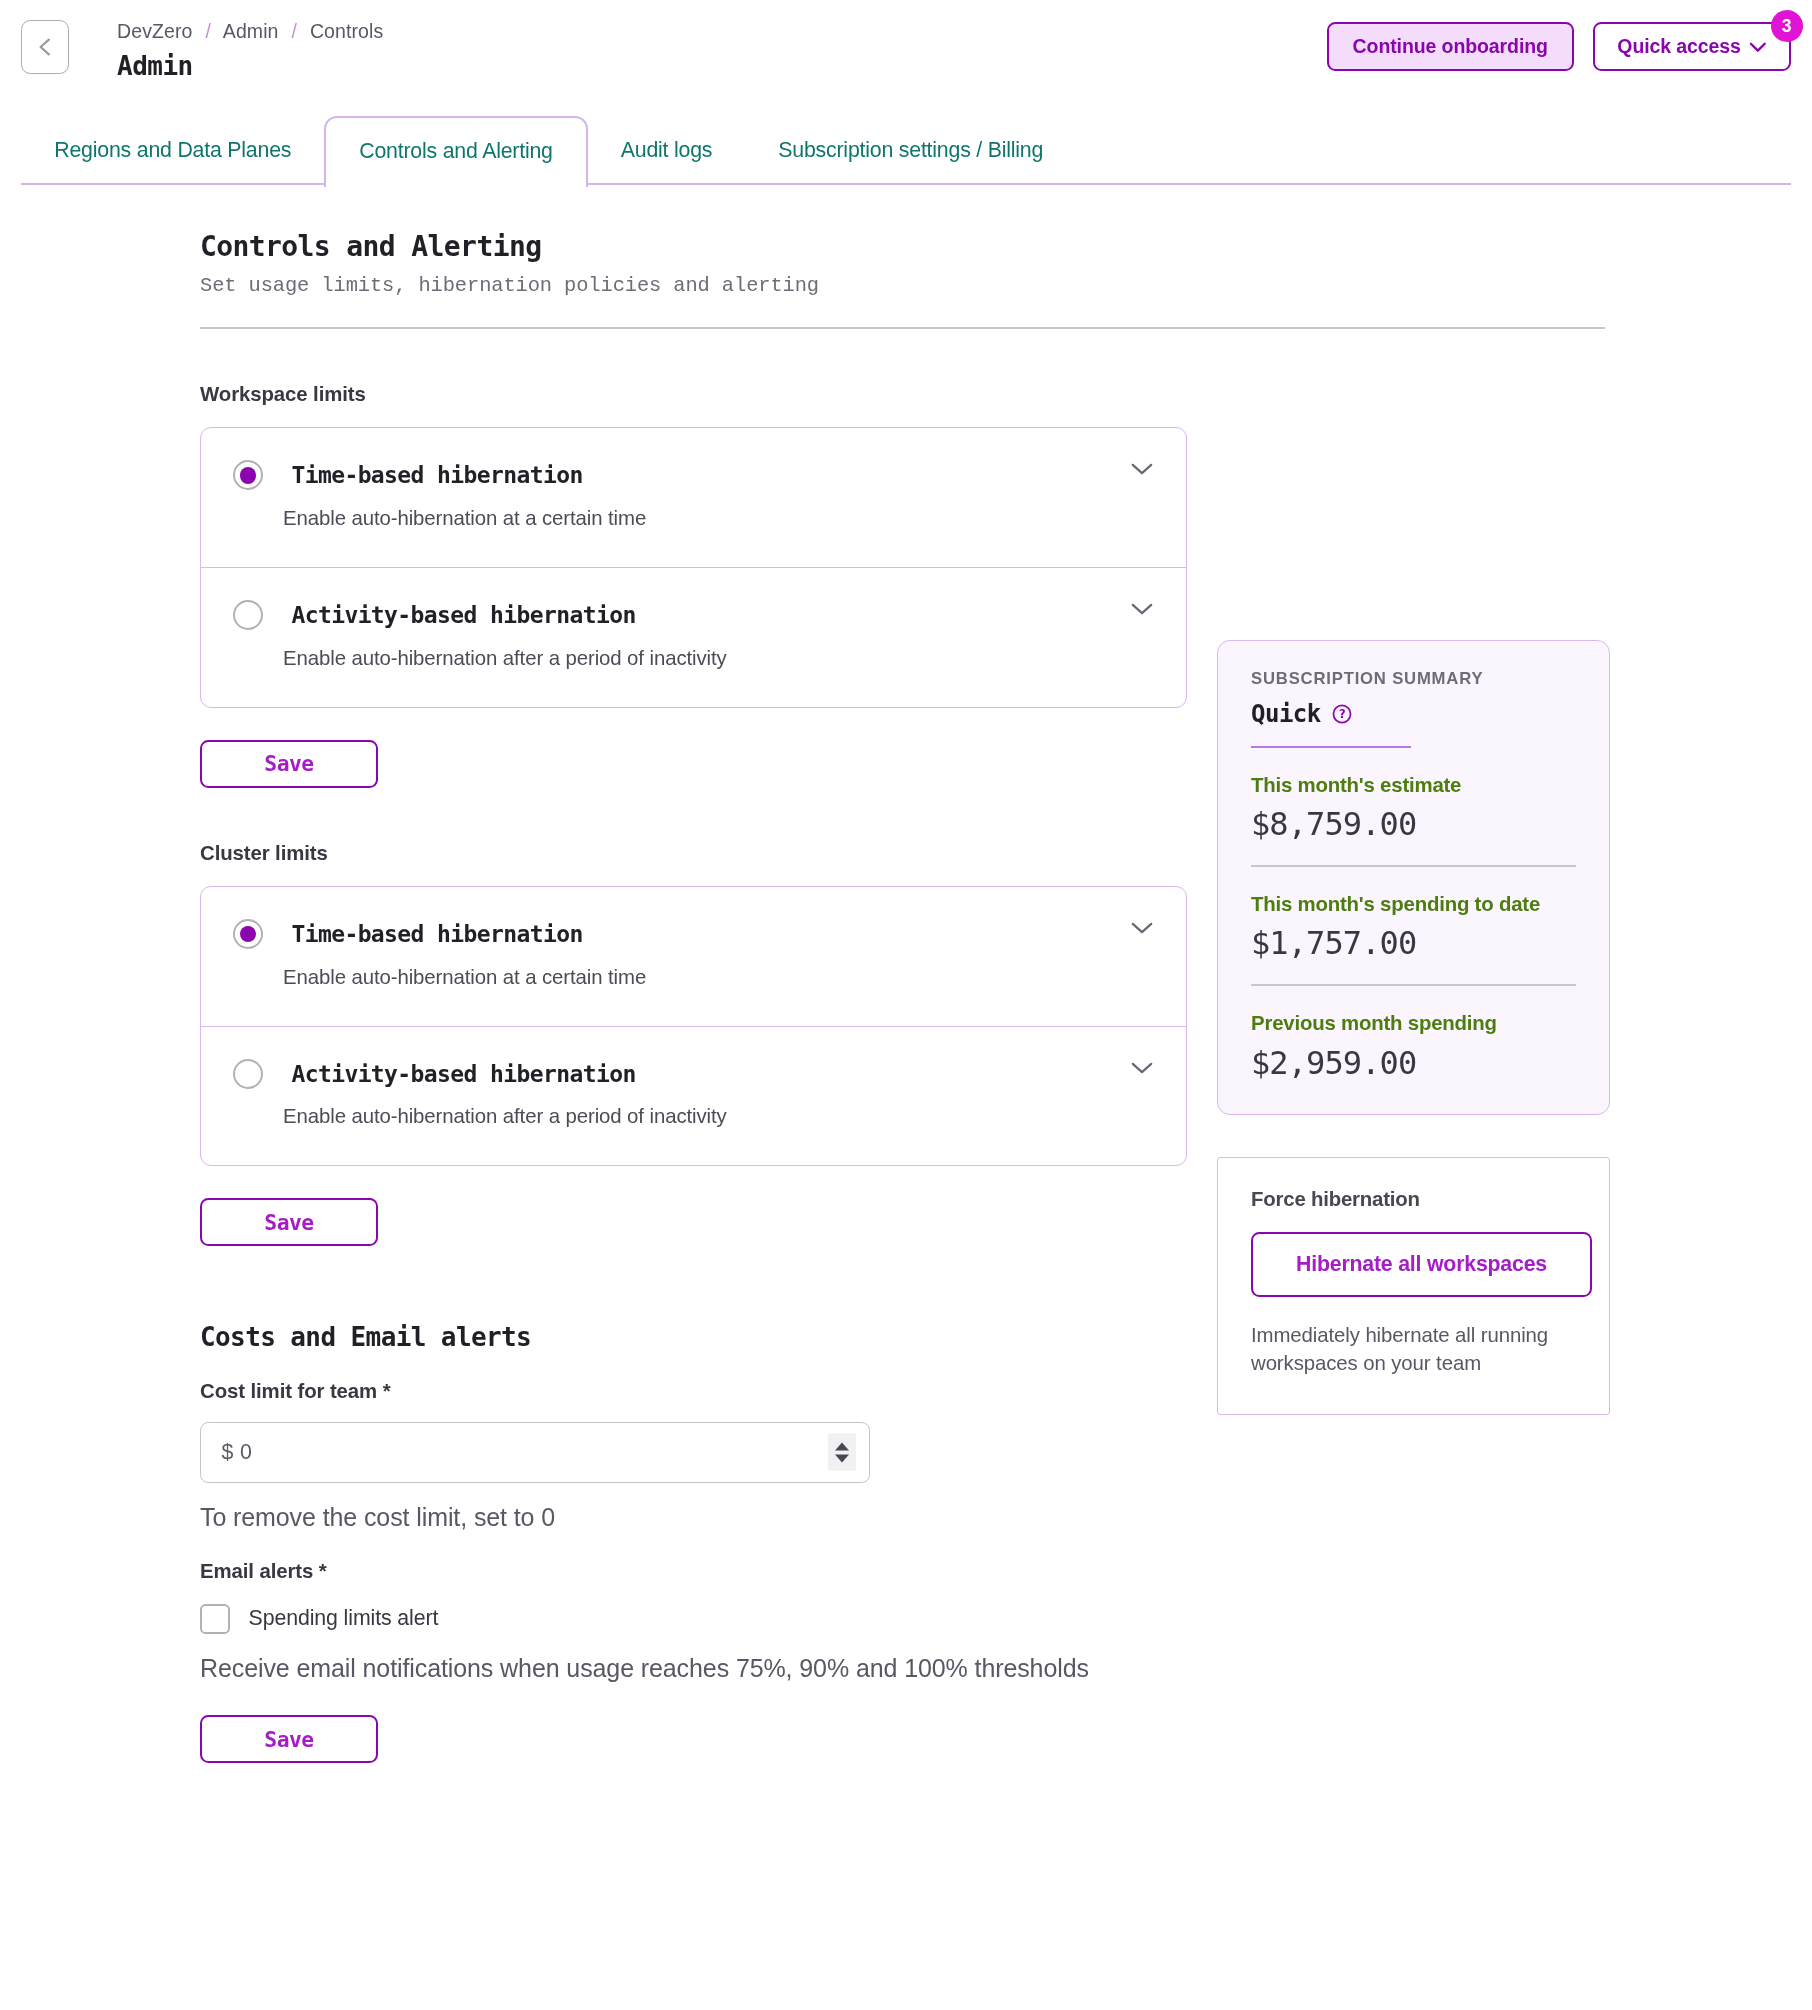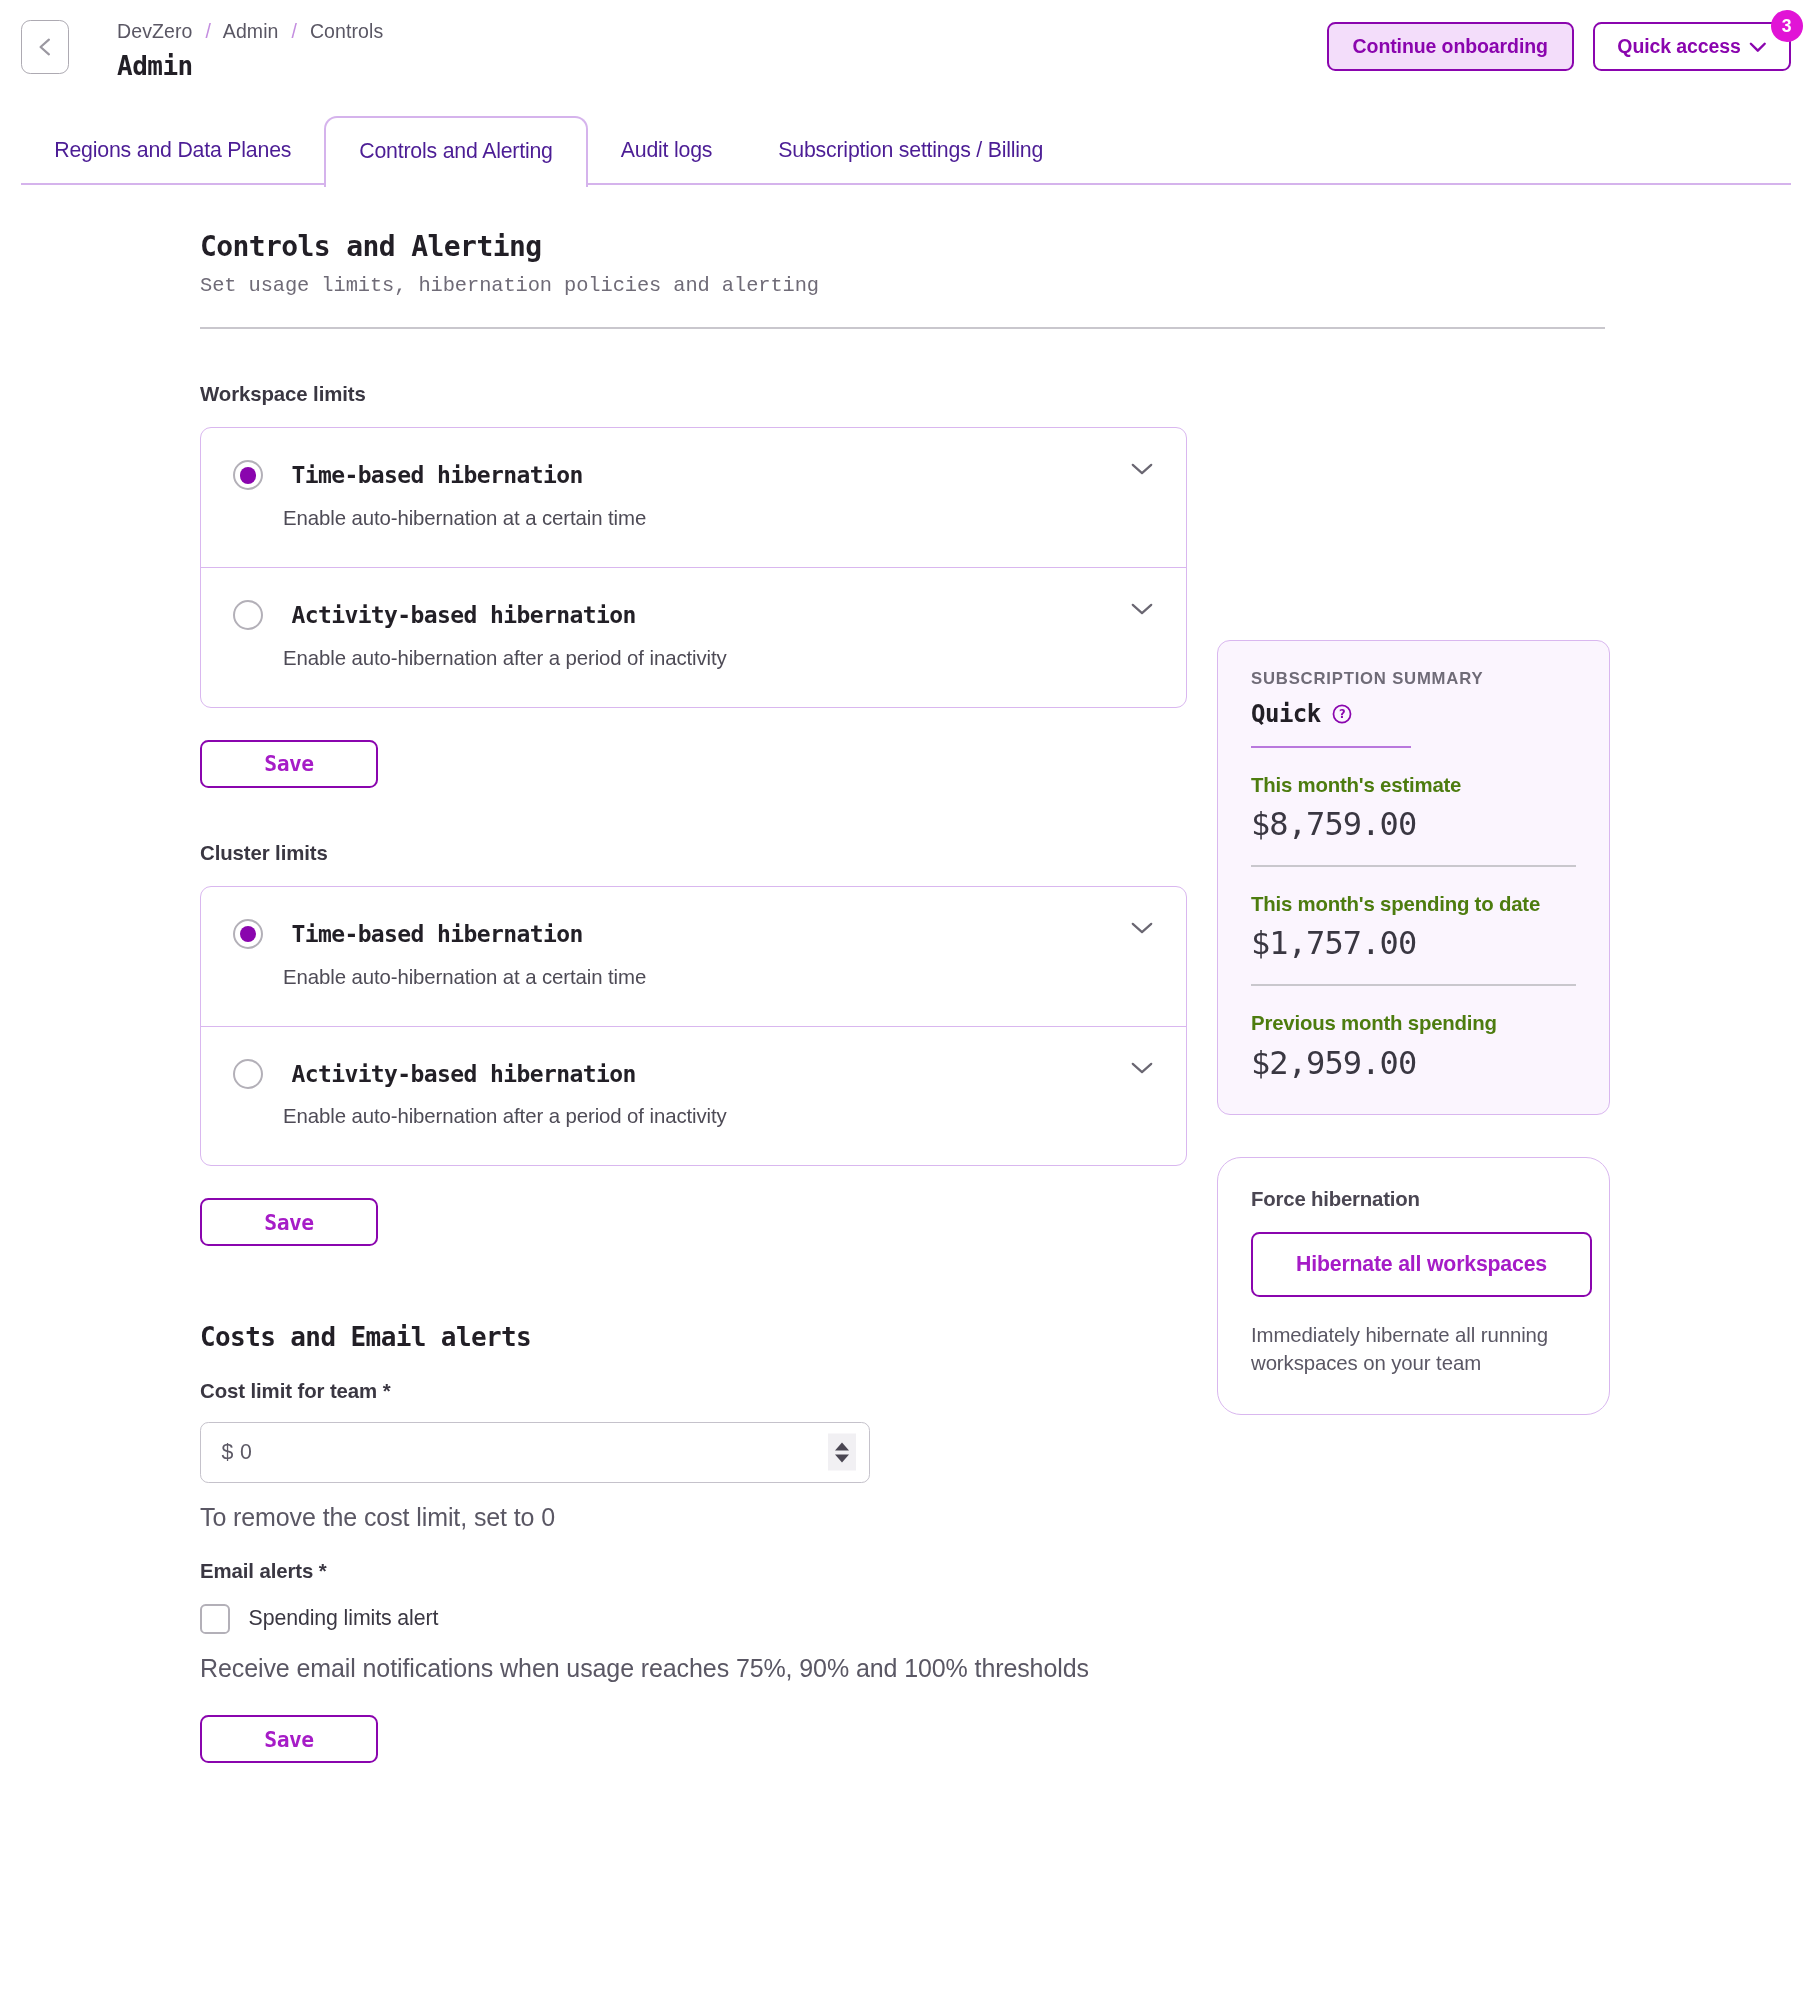--- a/index.html
+++ b/index.html
@@ -104,21 +104,21 @@
     position: absolute;
     left: 0; right: 0; bottom: 0;
     height: 2.2px;
     background: #d5b3ec;
   }
   .tablist { position: relative; display: flex; align-items: stretch; height: 69px; }
   .tab {
     display: flex; align-items: center; justify-content: center;
     padding: 0 33px;
     font-size: 21.3px;
-    color: #4c1d95;
+    color: #0f766e;
     cursor: pointer;
     position: relative;
     white-space: nowrap;
     letter-spacing: -0.2px;
   }
   .tab.active {
     border: 2.2px solid #d5b3ec;
     border-bottom: none;
     border-top-left-radius: 13px;
     border-top-right-radius: 13px;
@@ -349,21 +349,21 @@
     letter-spacing: -0.9px;
   }
   .stat-rule {
     margin-top: 22px;
     height: 1.9px;
     background: #c9c7cd;
   }
   .card-force {
     margin-top: 42px;
     border: 1.9px solid #d9b7ef;
-    border-radius: 24px;
+    border-radius: 3px;
     background: #fff;
     padding: 30px 17px 37px 33px;
   }
   .force-title {
     font-size: 20.4px;
     font-weight: bold;
     color: #4a4652;
     letter-spacing: -0.2px;
   }
   .btn-hibernate {

